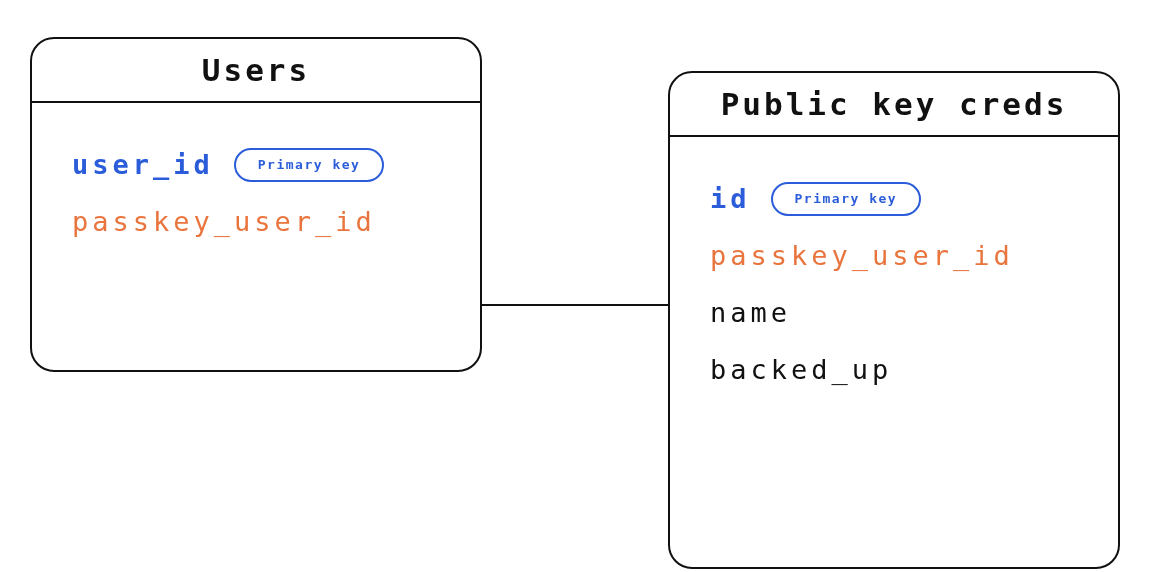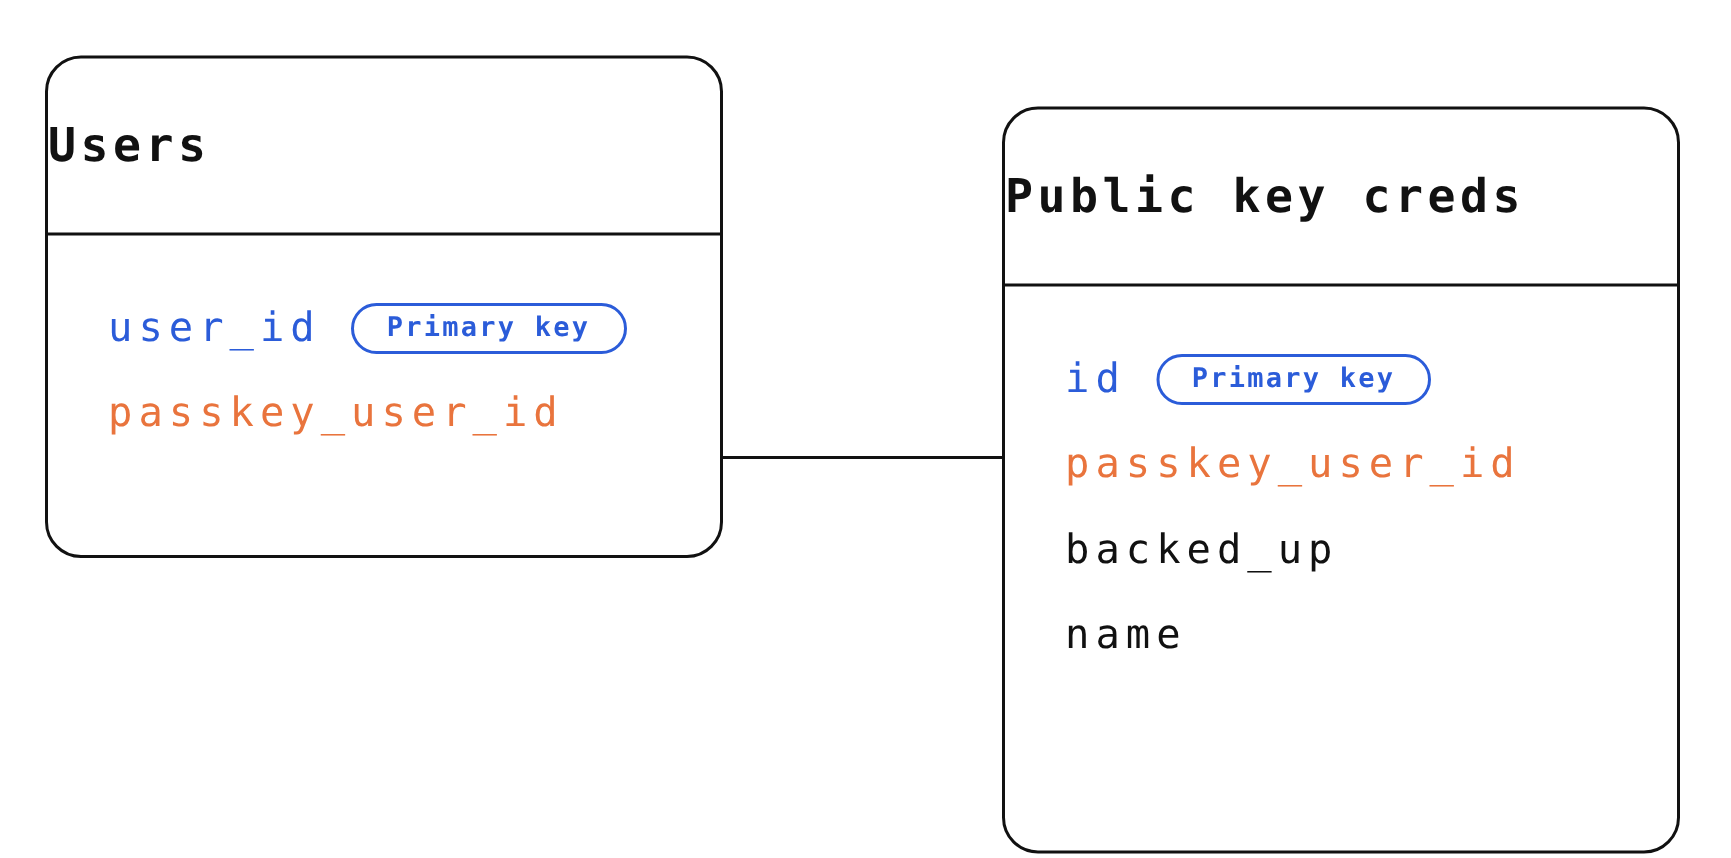--- a/index.html
+++ b/index.html
@@ -17,23 +17,24 @@
   .table-box {
     position: absolute;
     width: 452px;
     background: #ffffff;
     border: 2px solid var(--ink, #111);
     border-radius: 24px;
   }
   .table-box.users  { left: 30px;  top: 37px; height: 335px; }
   .table-box.creds  { left: 668px; top: 37px; height: 498px; margin-top: 34px; }
   .table-header {
-    height: 118px;
+    height: 64px;
     display: flex;
     align-items: center;
+    justify-content: center;
     border-bottom: 2px solid var(--ink, #111);
   }
   .table-title {
     font-weight: bold;
     font-size: 31px;
     letter-spacing: 3px;
     color: var(--ink, #111);
     white-space: nowrap;
   }
   .table-body {
@@ -43,34 +44,34 @@
     height: 57px;
     display: flex;
     align-items: center;
     white-space: nowrap;
   }
   .field-name {
     font-size: 27px;
     letter-spacing: 4px;
     color: var(--ink, #111);
   }
-  .field-name[data-color="blue"]   { color: var(--blue, #2b5cd9); }
+  .field-name[data-color="blue"]   { color: var(--blue, #2b5cd9); font-weight: bold; }
   .field-name[data-color="orange"] { color: var(--orange, #e9743d); text-align: right; }
   .pk-badge {
     display: inline-flex;
     align-items: center;
     justify-content: center;
     margin-left: 20px;
     height: 34px;
     padding: 0 22px;
     border: 2px solid var(--blue, #2b5cd9);
     border-radius: 999px;
     color: var(--blue, #2b5cd9);
     font-weight: bold;
-    font-size: 18px;
+    font-size: 13px;
     letter-spacing: 1.5px;
   }
   .relationship-line {
     position: absolute;
     left: 482px;
     top: 304px;
     width: 186px;
     height: 2px;
     background: var(--ink, #111);
   }
@@ -103,21 +104,21 @@
     </div>
     <div class="table-body">
       <div class="field-row">
         <span class="field-name" data-color="blue">id</span>
         <span class="pk-badge">Primary key</span>
       </div>
       <div class="field-row">
         <span class="field-name" data-color="orange">passkey_user_id</span>
       </div>
       <div class="field-row">
-        <span class="field-name" data-color="ink">backed_up</span>
+        <span class="field-name" data-color="ink">name</span>
       </div>
       <div class="field-row">
-        <span class="field-name" data-color="ink">name</span>
+        <span class="field-name" data-color="ink">backed_up</span>
       </div>
     </div>
   </div>
 
 </div>
 
 </body></html>

